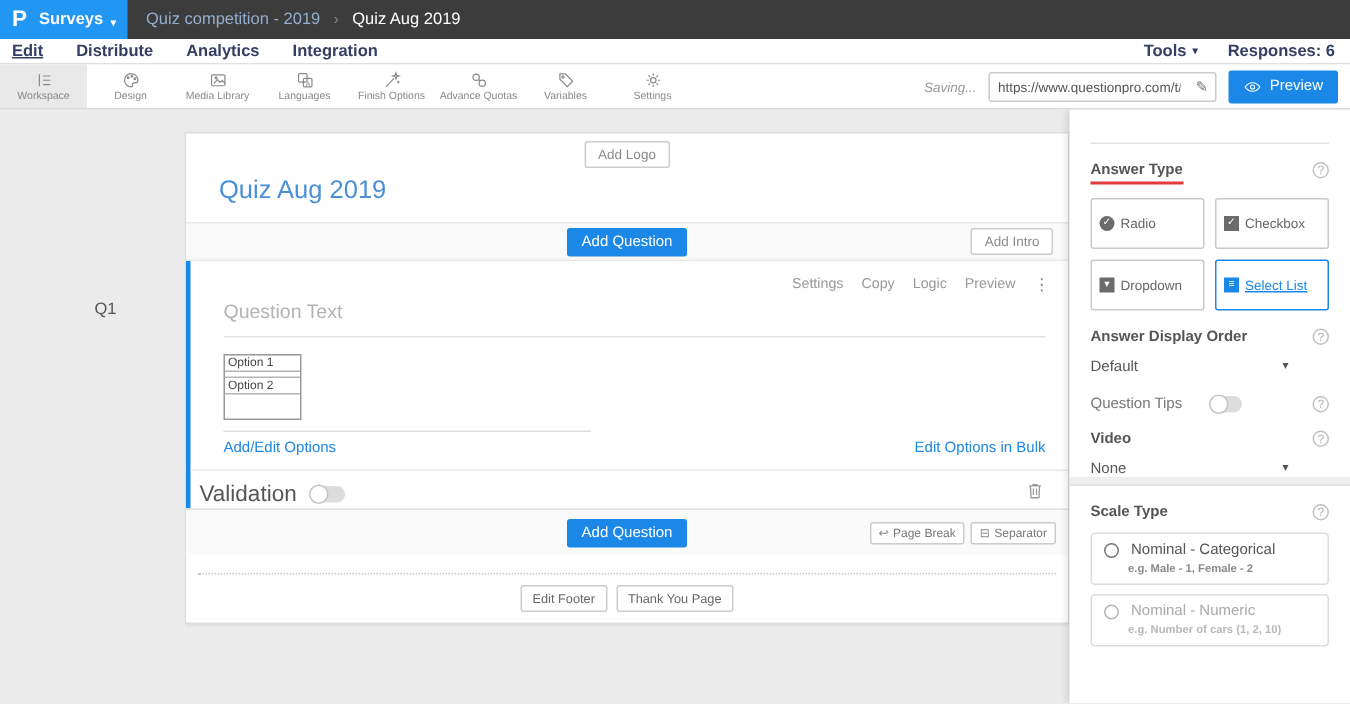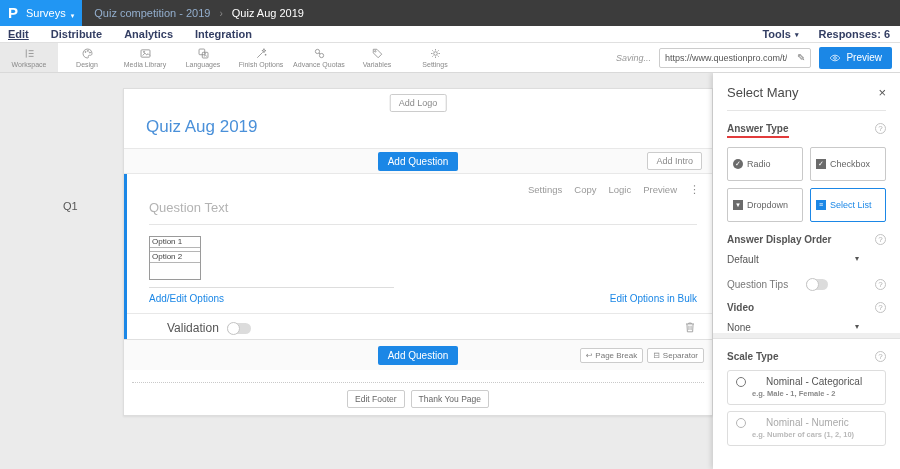--- a/index.html
+++ b/index.html
@@ -2,21 +2,21 @@
 <html><head>
 <meta charset="utf-8">
 <style>
   * { box-sizing: border-box; margin: 0; padding: 0; }
   html,body { width:900px; height:469px; overflow:hidden; font-family:"Liberation Sans",sans-serif; background:#ebebeb; position:relative; }
 
   
   .topbar { position:absolute; top:0; left:0; right:0; height:26px; background:#3c3c3c; display:flex; align-items:center; color:#fff; z-index:5; }
   .brand { display:flex; align-items:center; height:100%; background:#2196f3; padding-right:8px; }
   .logo { width:26px; text-align:center; font-weight:bold; font-size:15px; line-height:26px; }
-  .product { font-size:11px; display:flex; align-items:flex-end; gap:5px; font-weight:normal; }
+  .product { font-size:11px; display:flex; align-items:flex-end; gap:5px; font-weight:bold; }
   .caret { font-size:7px; line-height:1; }
   .crumbs { margin-left:12px; font-size:11px; display:flex; gap:9px; align-items:center; }
   .crumb-parent { color:#93aecd; }
   .crumb-sep { color:#8a8a8a; font-size:10px; }
   .crumb-current { color:#fff; }
   .top-right { margin-left:auto; display:flex; align-items:center; gap:10px; padding-right:8px; }
   .upgrade { background:#f7941e; color:#fff; font-size:9.5px; font-weight:bold; padding:4px 9px; border-radius:2px; border:none; cursor:pointer; font-family:inherit; }
   .search { background:#fff; border-radius:2px; height:17px; width:102px; display:flex; align-items:center; padding:0 5px; gap:4px; }
   .search svg { width:9px; height:9px; stroke:#666; fill:none; stroke-width:1.5; flex:0 0 auto; }
   .search input { border:none; outline:none; font-size:10px; width:78px; font-family:inherit; color:#333; }
@@ -63,21 +63,21 @@
   .q-actions span { cursor:pointer; }
   .q-dots { font-size:11px; color:#888; }
   .q-text { position:absolute; left:22px; top:26px; right:15px; font-size:13px; color:#b3b3b3; border-bottom:1px solid #e5e5e5; padding-bottom:9px; cursor:text; }
   .opt-box { position:absolute; left:22px; top:62px; width:52px; height:44px; border:1px solid #9a9a9a; font-size:8px; color:#444; overflow:hidden; cursor:pointer; }
   .opt { border:1px solid #b5b5b5; margin:-1px -1px 4px -1px; padding:0 2px; line-height:10px; }
   .opt-underline { position:absolute; left:22px; top:113px; width:245px; border-top:1px solid #ddd; }
   .q-link { position:absolute; top:119px; font-size:10px; color:#1b87e6; cursor:pointer; }
   .q-link.left { left:22px; }
   .q-link.right { right:15px; }
   .q-divider { position:absolute; left:0; right:0; top:139px; border-top:1px solid #e8e8e8; }
-  .valid-row { position:absolute; left:40px; top:147px; display:flex; align-items:center; gap:8px; font-size:12px; color:#555; }
+  .valid-row { position:absolute; left:6px; top:147px; display:flex; align-items:center; gap:8px; font-size:15px; color:#555; }
   .trash { position:absolute; right:15px; top:146px; width:14px; height:14px; cursor:pointer; }
   .trash svg { width:14px; height:14px; stroke:#999; fill:none; stroke-width:1; }
 
   .toggle { width:24px; height:11px; border-radius:6px; background:#dcdcdc; position:relative; cursor:pointer; flex:0 0 auto; }
   .toggle .knob { position:absolute; left:0; top:-1px; width:13px; height:13px; border-radius:50%; background:#fff; border:1px solid #c5c5c5; }
 
   .c-row2 { height:31px; background:#fafafa; border-top:1px solid #e0e0e0; display:flex; align-items:center; justify-content:center; position:relative; }
   .row2-right { position:absolute; right:8px; display:flex; gap:4px; }
   .mini-btn { border:1px solid #ccc; background:#fff; color:#777; font-size:8px; padding:2px 5px; border-radius:2px; cursor:pointer; display:flex; align-items:center; gap:3px; font-family:inherit; }
   .mini-ic { font-size:8px; color:#888; }
@@ -92,38 +92,38 @@
   .p-title { font-size:13px; color:#4a4a4a; }
   .p-close { font-size:13px; color:#555; cursor:pointer; line-height:1; }
   .p-hr { border-top:1px solid #e5e5e5; margin-top:10px; }
   .p-row-label { display:flex; justify-content:space-between; align-items:flex-start; margin-top:12px; }
   .p-label { font-size:10px; font-weight:bold; color:#555; }
   .p-label.underlined { border-bottom:2px solid #e23b3b; padding-bottom:2px; }
   .p-label.plain { font-weight:normal; color:#777; }
   .help-icon { width:11px; height:11px; border-radius:50%; border:1px solid #c2c2c2; color:#b0b0b0; font-size:8px; line-height:10px; text-align:center; flex:0 0 auto; cursor:pointer; }
   .at-grid { display:grid; grid-template-columns:1fr 1fr; gap:7px; margin-top:9px; }
   .at-btn { height:19px; border:1px solid #c9c9c9; border-radius:2px; background:#fff; display:flex; align-items:center; gap:4px; padding:16px 5px; font-size:9px; color:#666; cursor:pointer; font-family:inherit; }
-  .at-btn.selected { border-color:#1b87e6; color:#1b87e6; }
+  .at-btn.selected { border-color:#1b87e6; color:#1b87e6;text-decoration:underline; }
   .at-ic { width:10px; height:10px; background:#6b6b6b; color:#fff; font-size:7px; line-height:10px; text-align:center; flex:0 0 auto; }
   .at-ic.round { border-radius:50%; }
   .at-btn.selected .at-ic { background:#1b87e6; }
   .select-row { display:flex; justify-content:space-between; width:132px; margin-top:9px; font-size:10px; color:#555; cursor:pointer; }
   .sel-caret { font-size:8px; color:#555; }
   .tips-row { display:flex; align-items:center; margin-top:14px; }
   .tips-row .toggle { margin-left:18px; width:22px; }
   .tips-row .help-icon { margin-left:auto; }
   .p-tabs { display:flex; gap:14px; margin:14px -14px 0; padding:0 14px; border-bottom:1px solid #ddd; }
   .p-tab { font-size:9.5px; color:#666; padding-bottom:6px; cursor:pointer; }
   .p-tab.active { color:#333; border-bottom:2px solid #1b87e6; margin-bottom:-1px; }
   .p-band { height:6px; background:#efefef; margin:0 -14px; border-bottom:1px solid #e2e2e2; }
   .report-input { width:100%; border:none; border-bottom:1px solid #ddd; font-size:11px; color:#999; padding:0 0 5px; margin-top:12px; outline:none; background:transparent; font-family:inherit; }
   .report-input::placeholder { color:#999; }
   .scale-cards { margin-top:8px; display:flex; flex-direction:column; gap:6px; }
   .scale-card { border:1px solid #ddd; border-radius:3px; padding:5px 8px 6px; cursor:pointer; background:#fff; }
-  .sc-row { display:flex; align-items:center; gap:20px; font-size:10px; color:#555; }
+  .sc-row { display:flex; align-items:center; gap:8px; font-size:10px; color:#555; }
   .sc-radio { width:10px; height:10px; border:1.5px solid #777; border-radius:50%; flex:0 0 auto; }
   .sc-example { margin-left:16px; font-size:7.5px; color:#8a8a8a; font-weight:bold; margin-top:2px; }
   .scale-card.disabled .sc-row { color:#aaa; }
   .scale-card.disabled .sc-radio { border-color:#b5b5b5; }
   .scale-card.disabled .sc-example { color:#b9b9b9; }
 </style>
 </head>
 <body>
 
 <header class="topbar">
@@ -293,24 +293,20 @@
   <div class="c-spacer"></div>
   <div class="dotted"></div>
 
   <div class="c-footer">
     <button class="footer-btn">Edit Footer</button>
     <button class="footer-btn">Thank You Page</button>
   </div>
 </div>
 
 <aside class="panel">
-  <div class="p-title-row">
-    <span class="p-title">Select Many</span>
-    <span class="p-close">×</span>
-  </div>
   <div class="p-hr"></div>
 
   <div class="p-row-label">
     <span class="p-label underlined">Answer Type</span>
     <span class="help-icon">?</span>
   </div>
   <div class="at-grid">
     <button class="at-btn">
       <span class="at-ic round">✓</span>
       <span>Radio</span>

